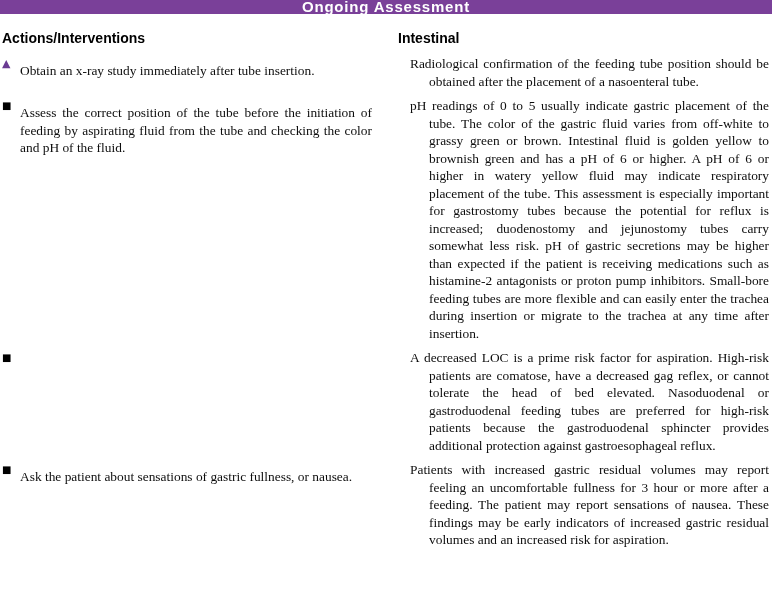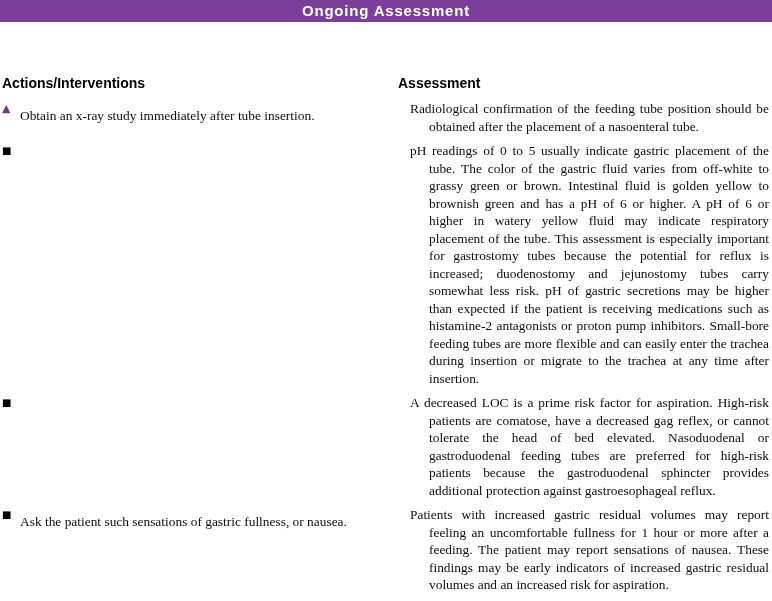--- a/index.html
+++ b/index.html
@@ -10,41 +10,40 @@
   .page {
     position: relative;
     width: 772px;
     min-height: 601px;
     background: #ffffff;
     font-family: "Liberation Serif", serif;
     color: #0d0d0d;
     overflow: hidden;
   }
   .title-bar {
-    height: 22px;
+    height: 14px;
     background: var(--accent, #7a4099);
     display: flex;
     align-items: center;
     justify-content: center;
   }
   .title-bar .title {
     font-family: "Liberation Sans", sans-serif;
     font-weight: bold;
     font-size: 15px;
     color: var(--title-color, #ffffff);
     letter-spacing: 0.8px;
     line-height: 1;
     padding-bottom: 1px;
   }
   .columns-header {
     display: grid;
     grid-template-columns: 370px 1fr;
     column-gap: 26px;
     padding: 17px 3px 9px 2px;
-    margin-top: 37px;
   }
   .col-header {
     font-family: "Liberation Sans", sans-serif;
     font-weight: bold;
     font-size: 14px;
     line-height: 15px;
     color: #000000;
   }
   .table {
     display: grid;
@@ -91,42 +90,43 @@
 <body>
 
 <div class="page">
 
   <div class="title-bar">
     <span class="title">Ongoing Assessment</span>
   </div>
 
   <div class="columns-header">
     <div class="col-header">Actions/Interventions</div>
-    <div class="col-header">Assessment</div>
+    <div class="col-header">Intestinal</div>
   </div>
 
   <div class="table">
 
     <div class="cell action-cell">
       <span class="bullet triangle">▲</span>
       <span class="action-text">Obtain an x-ray study immediately after tube insertion.</span>
     </div>
     <div class="cell rationale">Radiological confirmation of the feeding tube position should be obtained after the placement of a nasoenteral tube.</div>
 
     <div class="cell action-cell">
       <span class="bullet square">■</span>
+      <span class="action-text">Assess the correct position of the tube before the initiation of feeding by aspirating fluid from the tube and checking the color and pH of the fluid.</span>
     </div>
     <div class="cell rationale">pH readings of 0 to 5 usually indicate gastric placement of the tube. The color of the gastric fluid varies from off-white to grassy green or brown. Intestinal fluid is golden yellow to brownish green and has a pH of 6 or higher. A pH of 6 or higher in watery yellow fluid may indicate respiratory placement of the tube. This assessment is especially important for gastrostomy tubes because the potential for reflux is increased; duodenostomy and jejunostomy tubes carry somewhat less risk. pH of gastric secretions may be higher than expected if the patient is receiving medications such as histamine-2 antagonists or proton pump inhibitors. Small-bore feeding tubes are more flexible and can easily enter the trachea during insertion or migrate to the trachea at any time after insertion.</div>
 
     <div class="cell action-cell">
       <span class="bullet square">■</span>
     </div>
     <div class="cell rationale">A decreased LOC is a prime risk factor for aspiration. High-risk patients are comatose, have a decreased gag reflex, or cannot tolerate the head of bed elevated. Nasoduodenal or gastroduodenal feeding tubes are preferred for high-risk patients because the gastroduodenal sphincter provides additional protection against gastroesophageal reflux.</div>
 
     <div class="cell action-cell">
       <span class="bullet square">■</span>
-      <span class="action-text">Ask the patient such sensations of gastric fullness, or nausea.</span>
+      <span class="action-text">Ask the patient about sensations of gastric fullness, or nausea.</span>
     </div>
-    <div class="cell rationale">Patients with increased gastric residual volumes may report feeling an uncomfortable fullness for 1 hour or more after a feeding. The patient may report sensations of nausea. These findings may be early indicators of increased gastric residual volumes and an increased risk for aspiration.</div>
+    <div class="cell rationale">Patients with increased gastric residual volumes may report feeling an uncomfortable fullness for 3 hour or more after a feeding. The patient may report sensations of nausea. These findings may be early indicators of increased gastric residual volumes and an increased risk for aspiration.</div>
 
   </div>
 
 </div>
 
 </body></html>

